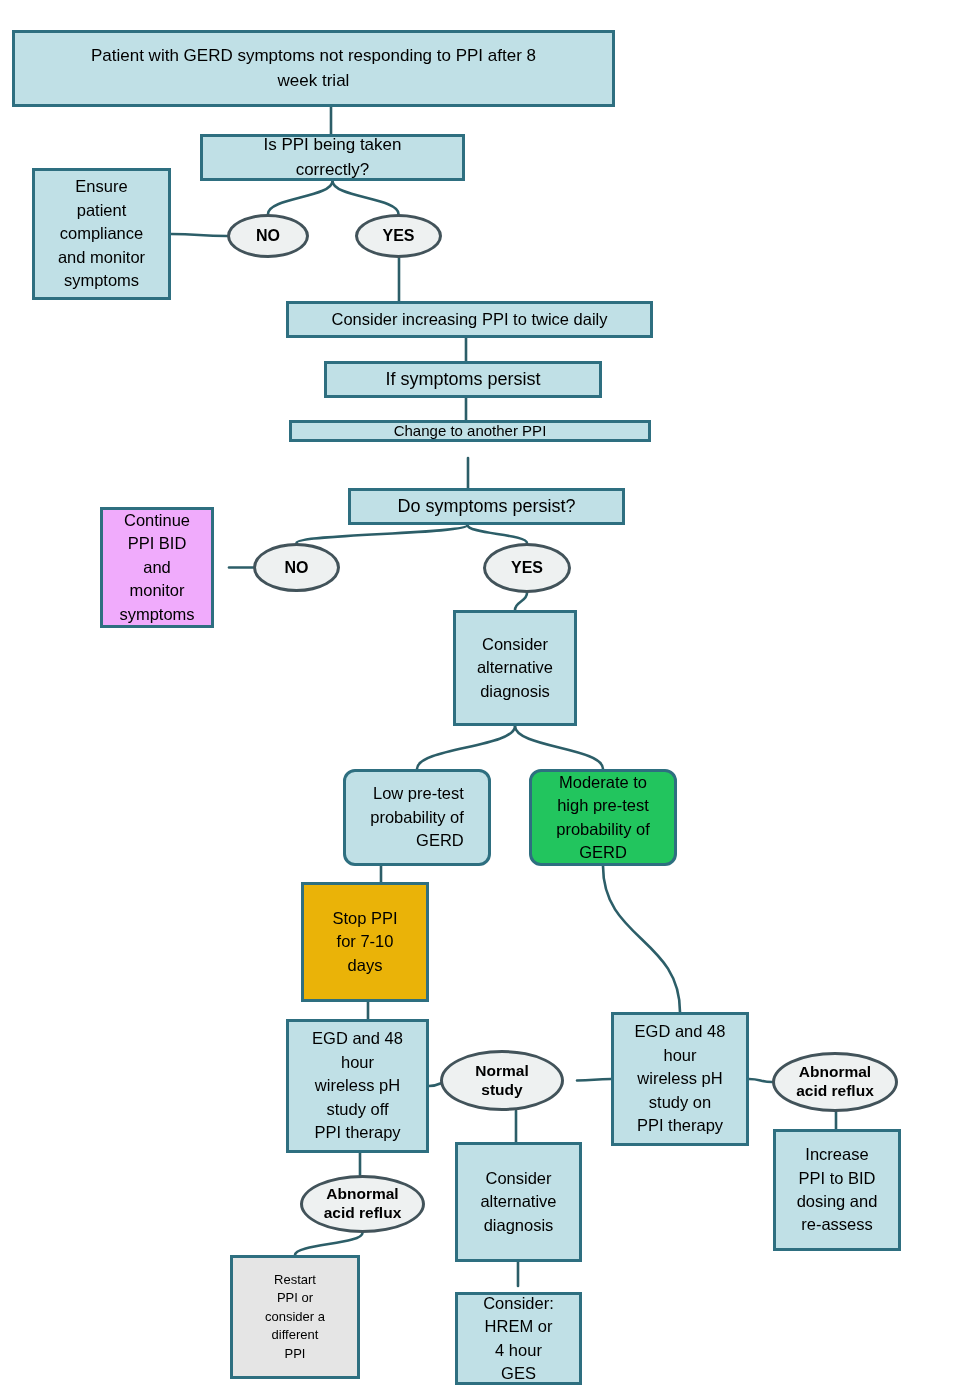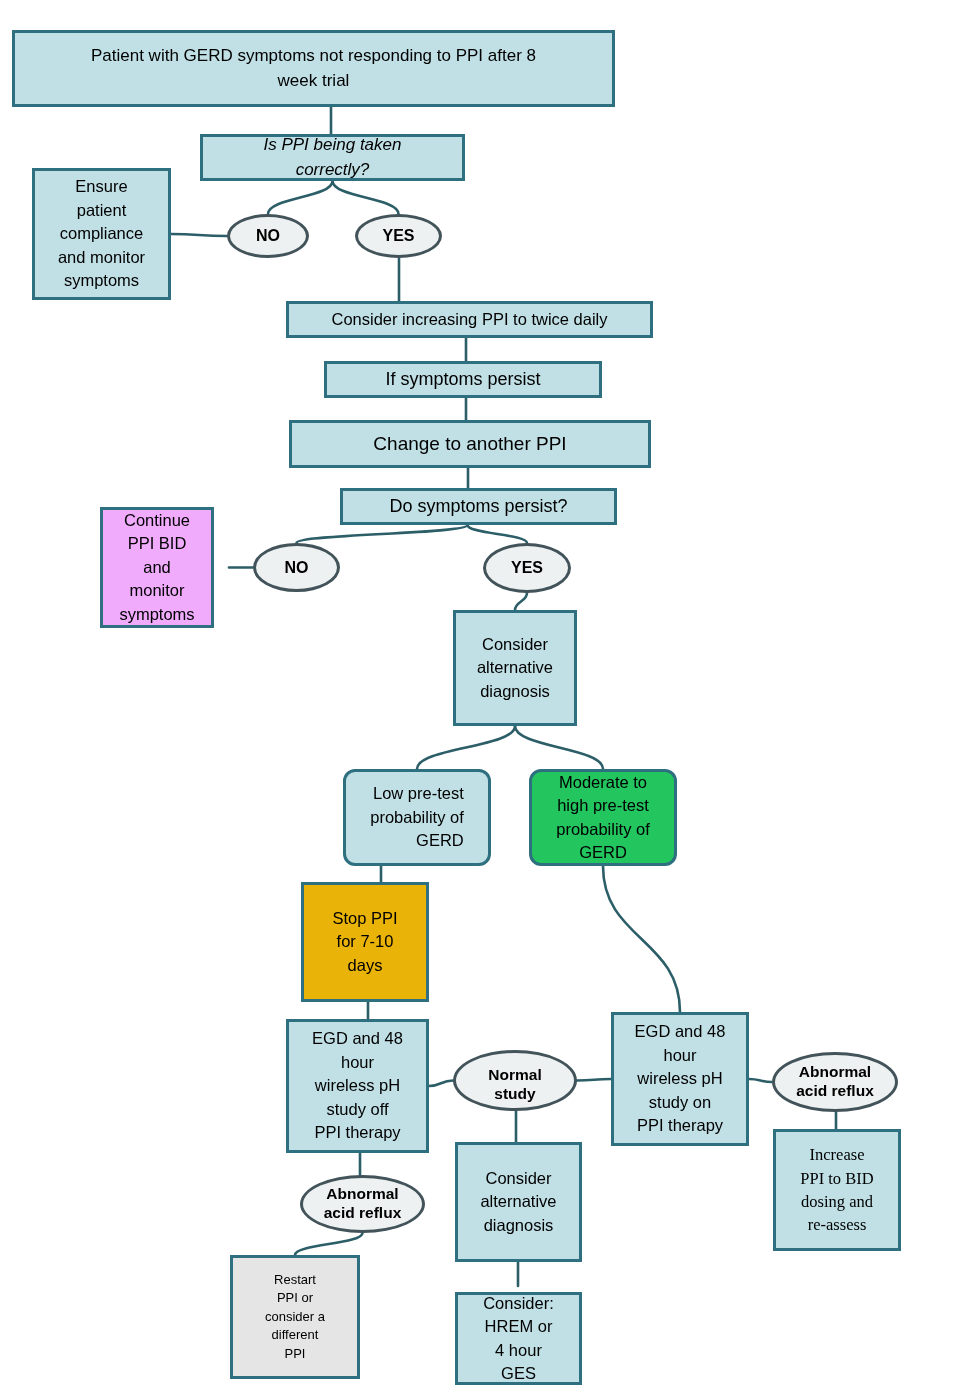--- a/index.html
+++ b/index.html
@@ -56,33 +56,33 @@
       <path d="M 577 1080.5 C 594 1080.5, 594 1079, 611 1079" fill="none" stroke="#2c5e68" stroke-width="2.6" stroke-linecap="round"></path>
       <path d="M 749 1079 C 760.5 1079, 760.5 1082, 772 1082" fill="none" stroke="#2c5e68" stroke-width="2.6" stroke-linecap="round"></path>
       <path d="M 516 1111 L 516 1142" fill="none" stroke="#2c5e68" stroke-width="2.6" stroke-linecap="round"></path>
       <path d="M 836 1112 L 836 1129" fill="none" stroke="#2c5e68" stroke-width="2.6" stroke-linecap="round"></path>
       <path d="M 360 1153 L 360 1175" fill="none" stroke="#2c5e68" stroke-width="2.6" stroke-linecap="round"></path>
       <path d="M 362.5 1233 C 362.5 1244, 295 1244, 295 1255" fill="none" stroke="#2c5e68" stroke-width="2.6" stroke-linecap="round"></path>
       <path d="M 518 1262 L 518 1286" fill="none" stroke="#2c5e68" stroke-width="2.6" stroke-linecap="round"></path>
     </svg>
     <div class="node rect" style="left: 12px; top: 30px; width: 603px; height: 77px; font-size: 17px; color: rgb(0, 0, 0); background: rgb(192, 224, 230); border: 3px solid rgb(46, 111, 128);"><span>Patient with GERD symptoms not responding to PPI after 8
 week trial</span></div>
-    <div class="node rect" style="left: 200px; top: 134px; width: 265px; height: 47px; font-size: 17px; color: rgb(0, 0, 0); background: rgb(192, 224, 230); border: 3px solid rgb(46, 111, 128); font-style: italic;"><span>Is PPI being taken
+    <div class="node rect" style="left: 200px; top: 134px; width: 265px; height: 47px; font-size: 17px; color: rgb(0, 0, 0); background: rgb(192, 224, 230); border: 3px solid rgb(46, 111, 128);"><span>Is PPI being taken
 correctly?</span></div>
     <div class="node rect" style="left: 32px; top: 168px; width: 139px; height: 132px; font-size: 16.5px; color: rgb(0, 0, 0); background: rgb(192, 224, 230); border: 3px solid rgb(46, 111, 128);"><span>Ensure
 patient
 compliance
 and monitor
 symptoms</span></div>
     <div class="node ellipse" style="left: 227px; top: 214px; width: 82px; height: 44px; font-size: 16px; color: rgb(0, 0, 0); background: rgb(238, 241, 241); border: 3px solid rgb(66, 83, 90);"><span>NO</span></div>
     <div class="node ellipse" style="left: 355px; top: 214px; width: 87px; height: 44px; font-size: 16px; color: rgb(0, 0, 0); background: rgb(238, 241, 241); border: 3px solid rgb(66, 83, 90);"><span>YES</span></div>
     <div class="node rect" style="left: 324px; top: 361px; width: 278px; height: 37px; font-size: 18px; color: rgb(0, 0, 0); background: rgb(192, 224, 230); border: 3px solid rgb(46, 111, 128);"><span>If symptoms persist</span></div>
     <div class="node rect" style="left: 286px; top: 301px; width: 367px; height: 37px; font-size: 16.5px; color: rgb(0, 0, 0); background: rgb(192, 224, 230); border: 3px solid rgb(46, 111, 128);"><span>Consider increasing PPI to twice daily</span></div>
-    <div class="node rect" style="left: 289px; top: 420px; width: 362px; height: 48px; font-size: 19px; color: rgb(0, 0, 0); background: rgb(192, 224, 230); border: 3px solid rgb(46, 111, 128);"><span>Change to another PPI</span></div>
-    <div class="node rect" style="left: 340px; top: 488px; width: 277px; height: 37px; font-size: 18px; color: rgb(0, 0, 0); background: rgb(192, 224, 230); border: 3px solid rgb(46, 111, 128);"><span>Do symptoms persist?</span></div>
+    <div class="node rect" style="left: 289px; top: 420px; width: 362px; height: 22px; font-size: 15px; color: rgb(0, 0, 0); background: rgb(192, 224, 230); border: 3px solid rgb(46, 111, 128);"><span>Change to another PPI</span></div>
+    <div class="node rect" style="left: 348px; top: 488px; width: 277px; height: 37px; font-size: 18px; color: rgb(0, 0, 0); background: rgb(192, 224, 230); border: 3px solid rgb(46, 111, 128);"><span>Do symptoms persist?</span></div>
     <div class="node rect" style="left: 100px; top: 507px; width: 114px; height: 121px; font-size: 16.5px; color: rgb(0, 0, 0); background: #f0abfc; border: 3px solid rgb(46, 111, 128);"><span>Continue
 PPI BID
 and
 monitor
 symptoms</span></div>
     <div class="node ellipse" style="left: 253px; top: 543px; width: 87px; height: 49px; font-size: 16px; color: rgb(0, 0, 0); background: rgb(238, 241, 241); border: 3px solid rgb(66, 83, 90);"><span>NO</span></div>
     <div class="node ellipse" style="left: 483px; top: 543px; width: 88px; height: 50px; font-size: 16px; color: rgb(0, 0, 0); background: rgb(238, 241, 241); border: 3px solid rgb(66, 83, 90);"><span>YES</span></div>
     <div class="node rect" style="left: 453px; top: 610px; width: 124px; height: 116px; font-size: 16.5px; color: rgb(0, 0, 0); background: rgb(192, 224, 230); border: 3px solid rgb(46, 111, 128);"><span>Consider
 alternative
 diagnosis</span></div>
@@ -94,30 +94,30 @@
 probability of
 GERD</span></div>
     <div class="node rect" style="left: 301px; top: 882px; width: 128px; height: 120px; font-size: 16.5px; color: rgb(0, 0, 0); background: #eab308; border: 3px solid rgb(46, 111, 128);"><span>Stop PPI
 for 7-10
 days</span></div>
     <div class="node rect" style="left: 286px; top: 1019px; width: 143px; height: 134px; font-size: 16.5px; color: rgb(0, 0, 0); background: rgb(192, 224, 230); border: 3px solid rgb(46, 111, 128);"><span>EGD and 48
 hour
 wireless pH
 study off
 PPI therapy</span></div>
-    <div class="node ellipse" style="left: 453px; top: 1050px; width: 124px; height: 61px; font-size: 15.5px; color: rgb(0, 0, 0); background: rgb(238, 241, 241); border: 3px solid rgb(66, 83, 90); align-items: flex-end;"><span>Normal
+    <div class="node ellipse" style="left: 440px; top: 1050px; width: 124px; height: 61px; font-size: 15.5px; color: rgb(0, 0, 0); background: rgb(238, 241, 241); border: 3px solid rgb(66, 83, 90);"><span>Normal
 study</span></div>
     <div class="node rect" style="left: 611px; top: 1012px; width: 138px; height: 134px; font-size: 16.5px; color: rgb(0, 0, 0); background: rgb(192, 224, 230); border: 3px solid rgb(46, 111, 128);"><span>EGD and 48
 hour
 wireless pH
 study on
 PPI therapy</span></div>
     <div class="node ellipse" style="left: 772px; top: 1052px; width: 126px; height: 60px; font-size: 15.5px; color: rgb(0, 0, 0); background: rgb(238, 241, 241); border: 3px solid rgb(66, 83, 90);"><span>Abnormal
 acid reflux</span></div>
-    <div class="node rect" style="left: 773px; top: 1129px; width: 128px; height: 122px; font-size: 16.5px; color: rgb(0, 0, 0); background: rgb(192, 224, 230); border: 3px solid rgb(46, 111, 128); font-family: Liberation Serif, serif;"><span>Increase
+    <div class="node rect" style="left: 773px; top: 1129px; width: 128px; height: 122px; font-size: 16.5px; color: rgb(0, 0, 0); background: rgb(192, 224, 230); border: 3px solid rgb(46, 111, 128);"><span>Increase
 PPI to BID
 dosing and
 re-assess</span></div>
     <div class="node ellipse" style="left: 300px; top: 1175px; width: 125px; height: 58px; font-size: 15.5px; color: rgb(0, 0, 0); background: rgb(238, 241, 241); border: 3px solid rgb(66, 83, 90);"><span>Abnormal
 acid reflux</span></div>
     <div class="node rect" style="left: 230px; top: 1255px; width: 130px; height: 124px; font-size: 13px; color: rgb(0, 0, 0); background: #e5e5e5; border: 3px solid rgb(46, 111, 128);"><span>Restart
 PPI or
 consider a
 different
 PPI</span></div>

